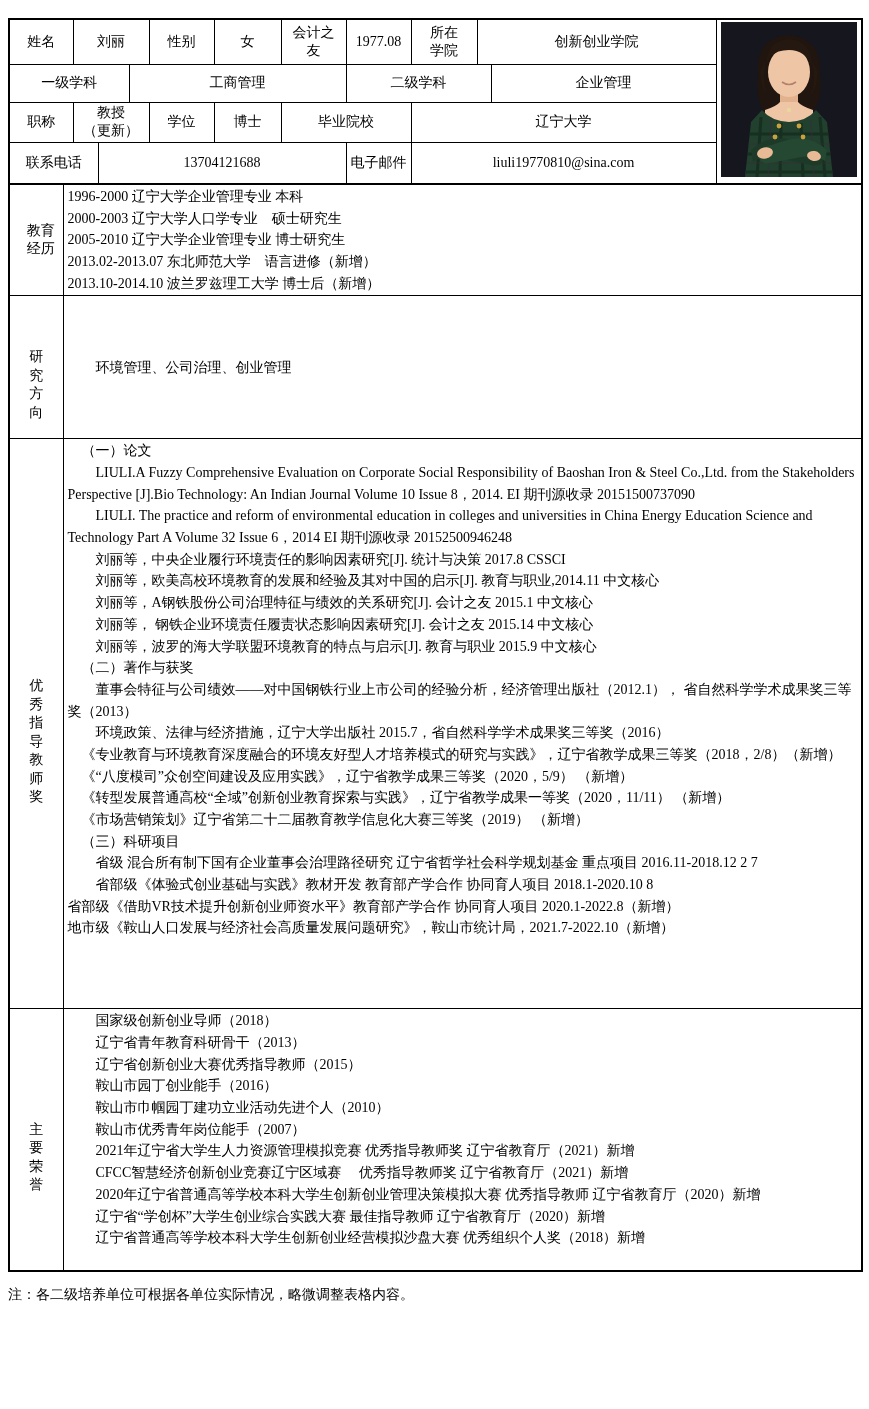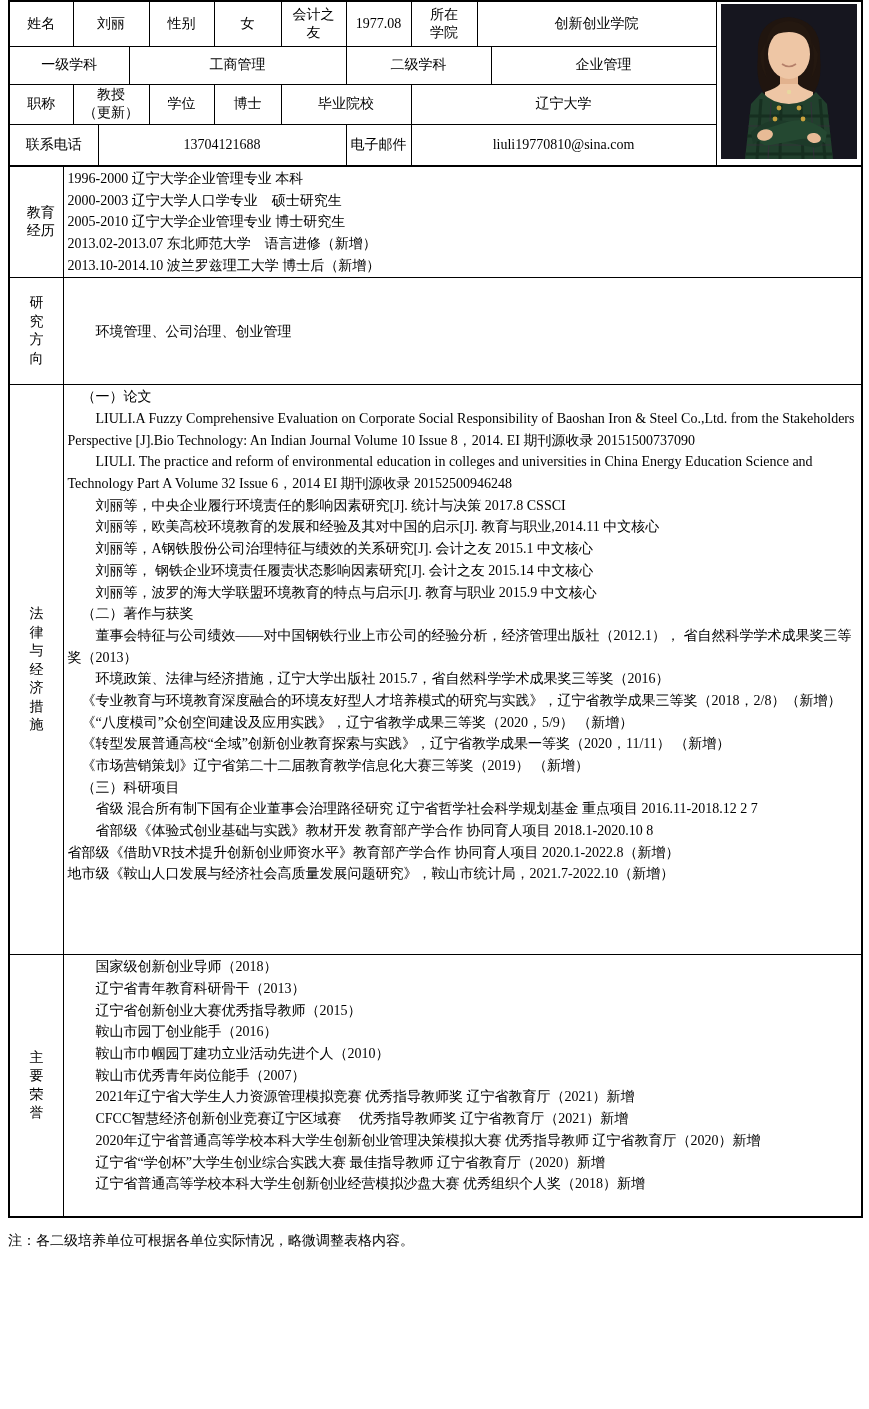--- a/index.html
+++ b/index.html
@@ -7,29 +7,29 @@
     width:869px; height:1409px; background:#ffffff; color:#000;
     font-family:"Liberation Serif","DejaVu Serif",serif;
     position:relative; overflow:hidden;
   }
   table.tbl {
     border-collapse:collapse; table-layout:fixed;
     margin-left:8px; border:2px solid #000;
   }
   table.tbl td { border:1px solid #000; padding:1px 4px; font-size:14px; overflow:hidden; }
   .c { text-align:center; vertical-align:middle; }
-  .hdr-table { width:853px; margin-top:0; }
+  .hdr-table { width:853px; margin-top:18px; }
   .body-table { width:853px; margin-top:-2px; }
   .wrap2 { display:inline-block; width:2em; text-align:left; }
   .wrap3 { display:inline-block; width:3em; text-align:center; }
   .pre { white-space:pre-wrap; }
   .photo-cell { padding:0 !important; text-align:center; vertical-align:middle; }
   
   .lblcell { text-align:center; vertical-align:middle; padding:16px !important; }
-  .vlab { display:inline-block; width:1.05em; line-height:1.32; text-align:right; word-break:break-all; }
+  .vlab { display:inline-block; width:1.05em; line-height:1.32; text-align:center; word-break:break-all;margin-top:36px; }
   .vlab2 { display:inline-block; width:2.1em; line-height:1.32; text-align:center; word-break:break-all; }
   .vlab-tight { line-height:1.12; }
   
   .content { font-size:13.5px; line-height:1.55; padding:2px 5px 2px 6px; white-space:pre-wrap; word-break:break-word; }
   .vtop { vertical-align:top; }
   .vmid { vertical-align:middle; }
   .note {
     margin:14px 0 0 8px; font-size:14px;
   }
 </style>
@@ -153,21 +153,21 @@
 2000-2003 辽宁大学人口学专业　硕士研究生
 2005-2010 辽宁大学企业管理专业 博士研究生
 2013.02-2013.07 东北师范大学　语言进修（新增）
 2013.10-2014.10 波兰罗兹理工大学 博士后（新增）</td>
     </tr>
     <tr style="height:100px">
       <td class="lblcell"><span class="vlab">研究方向</span></td>
       <td class="content vmid">　　环境管理、公司治理、创业管理</td>
     </tr>
     <tr style="height:570px">
-      <td class="lblcell"><span class="vlab">法律与经济措施</span></td>
+      <td class="lblcell"><span class="vlab">优秀指导教师奖</span></td>
       <td class="content vtop">　（一）论文
 　　LIULI.A Fuzzy Comprehensive Evaluation on Corporate Social Responsibility of Baoshan Iron &amp; Steel Co.,Ltd. from the Stakeholders Perspective [J].Bio Technology: An Indian Journal Volume 10 Issue 8，2014. EI 期刊源收录 20151500737090
 　　LIULI. The practice and reform of environmental education in colleges and universities in China Energy Education Science and Technology Part A Volume 32 Issue 6，2014 EI 期刊源收录 20152500946248
 　　刘丽等，中央企业履行环境责任的影响因素研究[J]. 统计与决策 2017.8 CSSCI
 　　刘丽等，欧美高校环境教育的发展和经验及其对中国的启示[J]. 教育与职业,2014.11 中文核心
 　　刘丽等，A钢铁股份公司治理特征与绩效的关系研究[J]. 会计之友 2015.1 中文核心
 　　刘丽等， 钢铁企业环境责任履责状态影响因素研究[J]. 会计之友 2015.14 中文核心
 　　刘丽等，波罗的海大学联盟环境教育的特点与启示[J]. 教育与职业 2015.9 中文核心
 　（二）著作与获奖
 　　董事会特征与公司绩效——对中国钢铁行业上市公司的经验分析，经济管理出版社（2012.1）， 省自然科学学术成果奖三等奖（2013）

